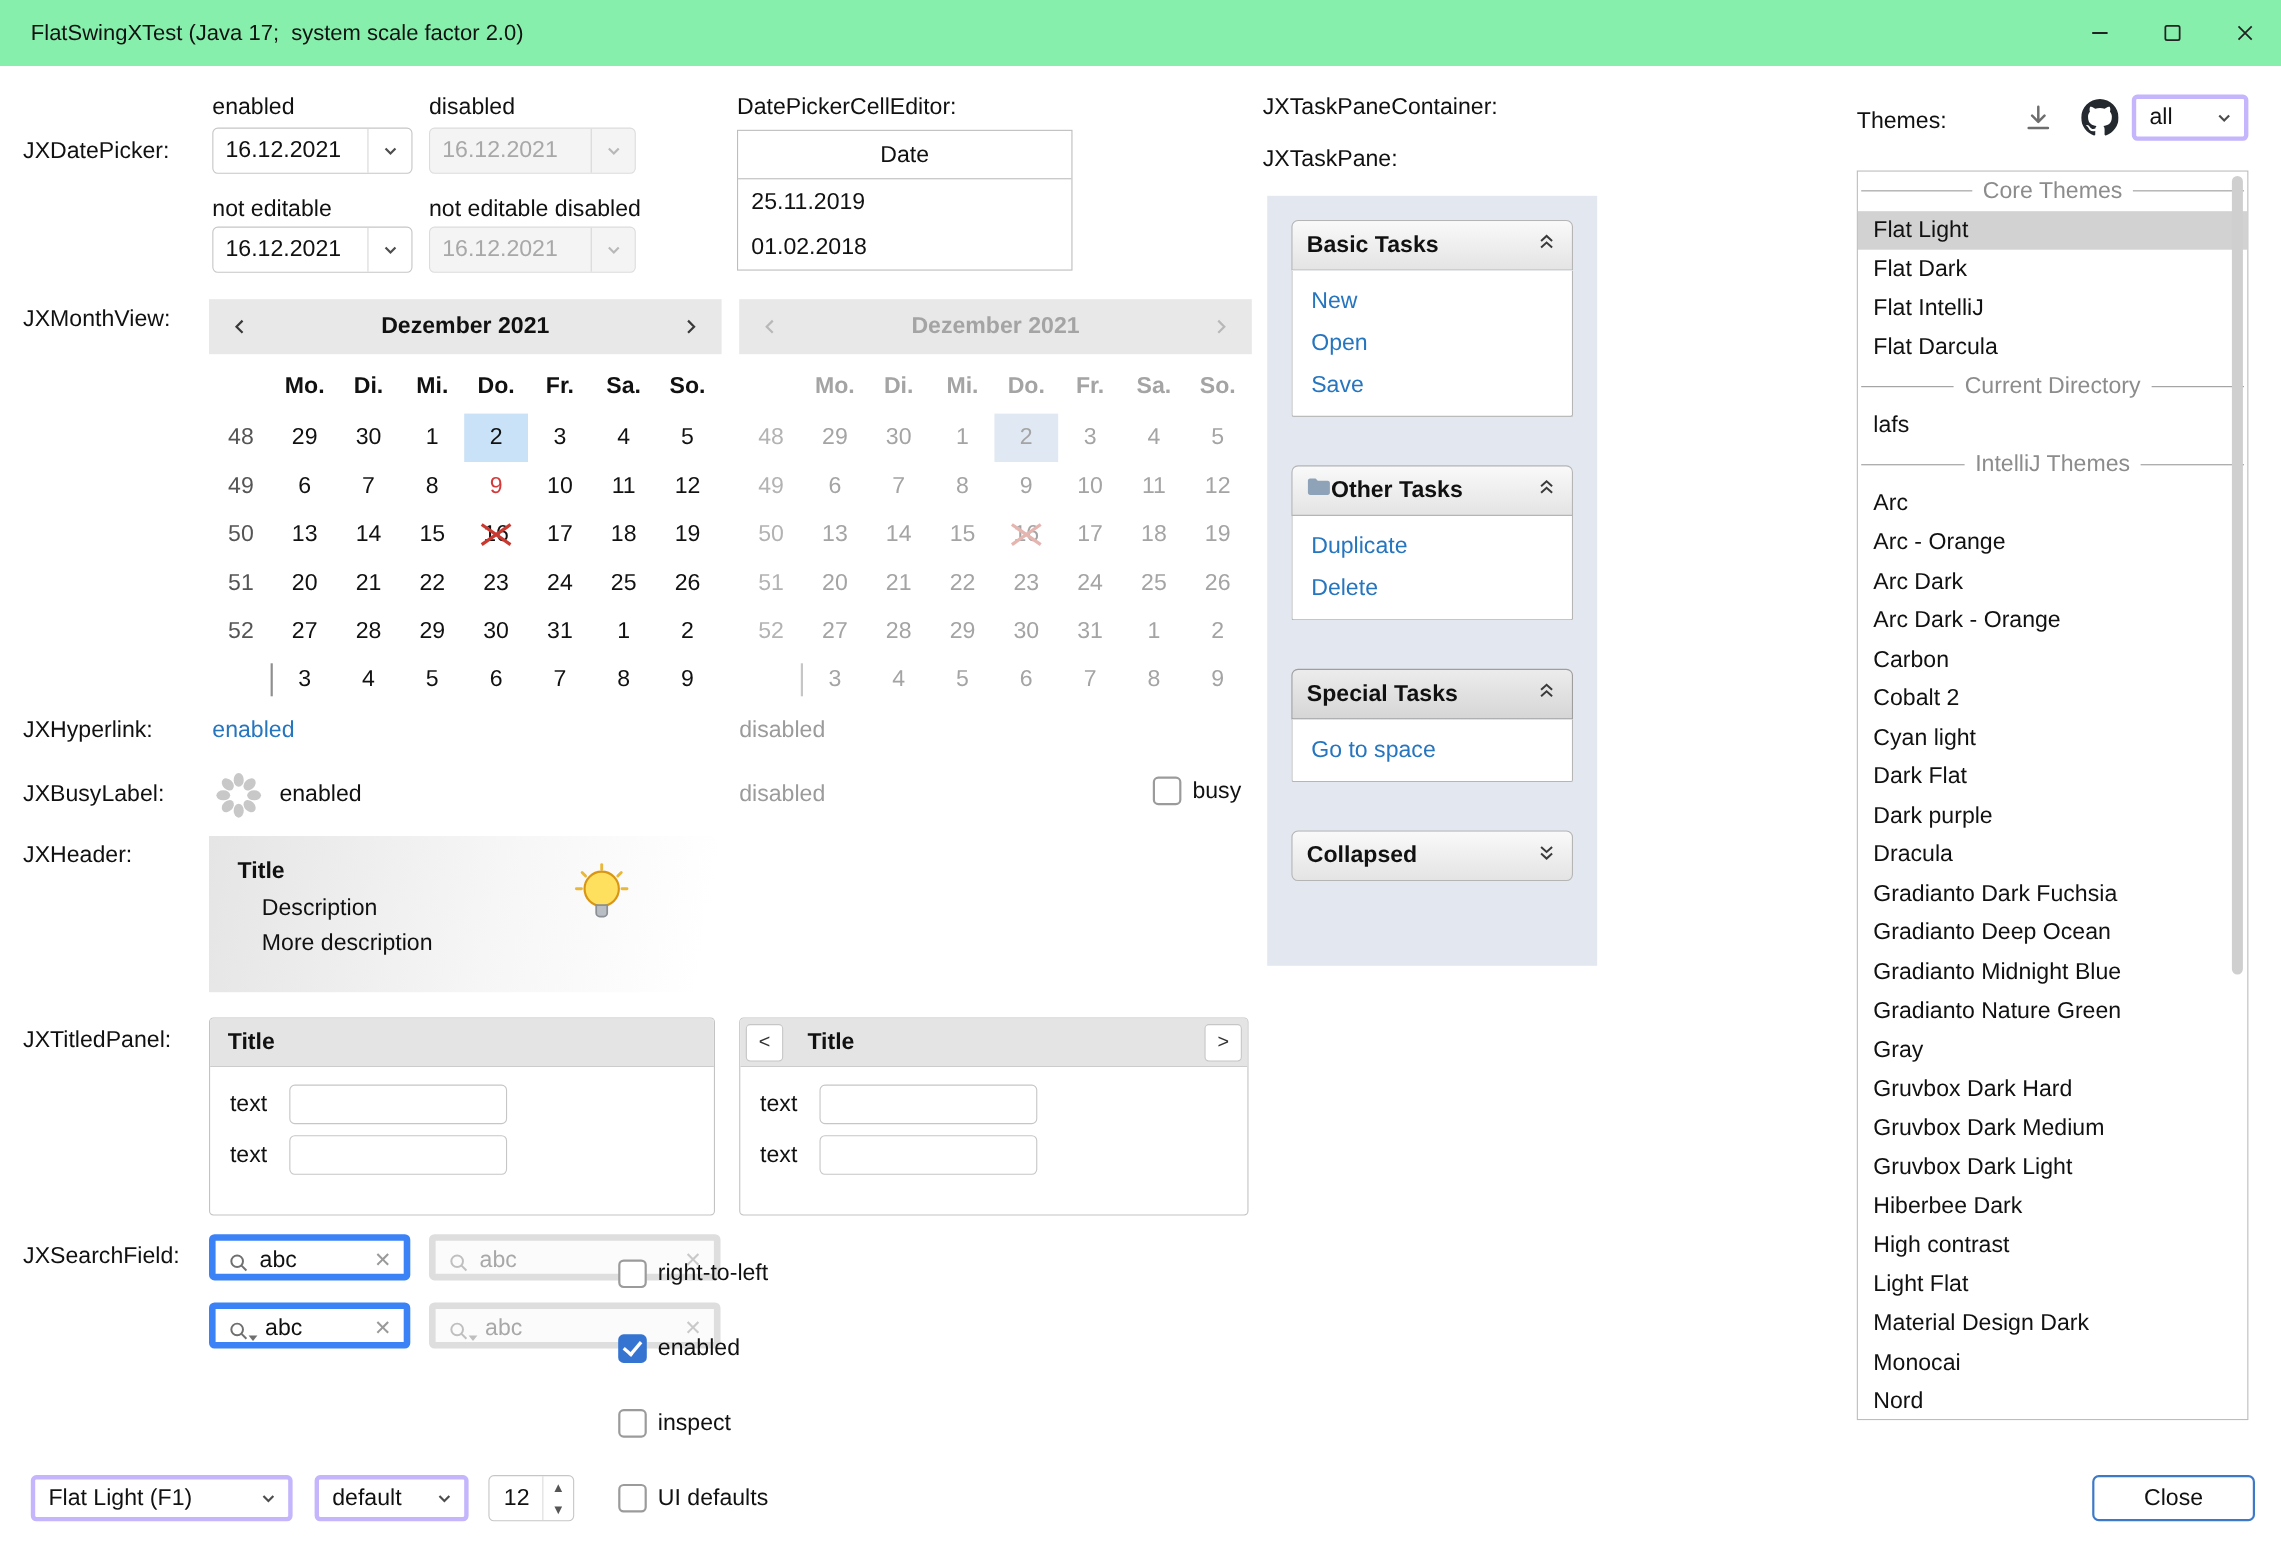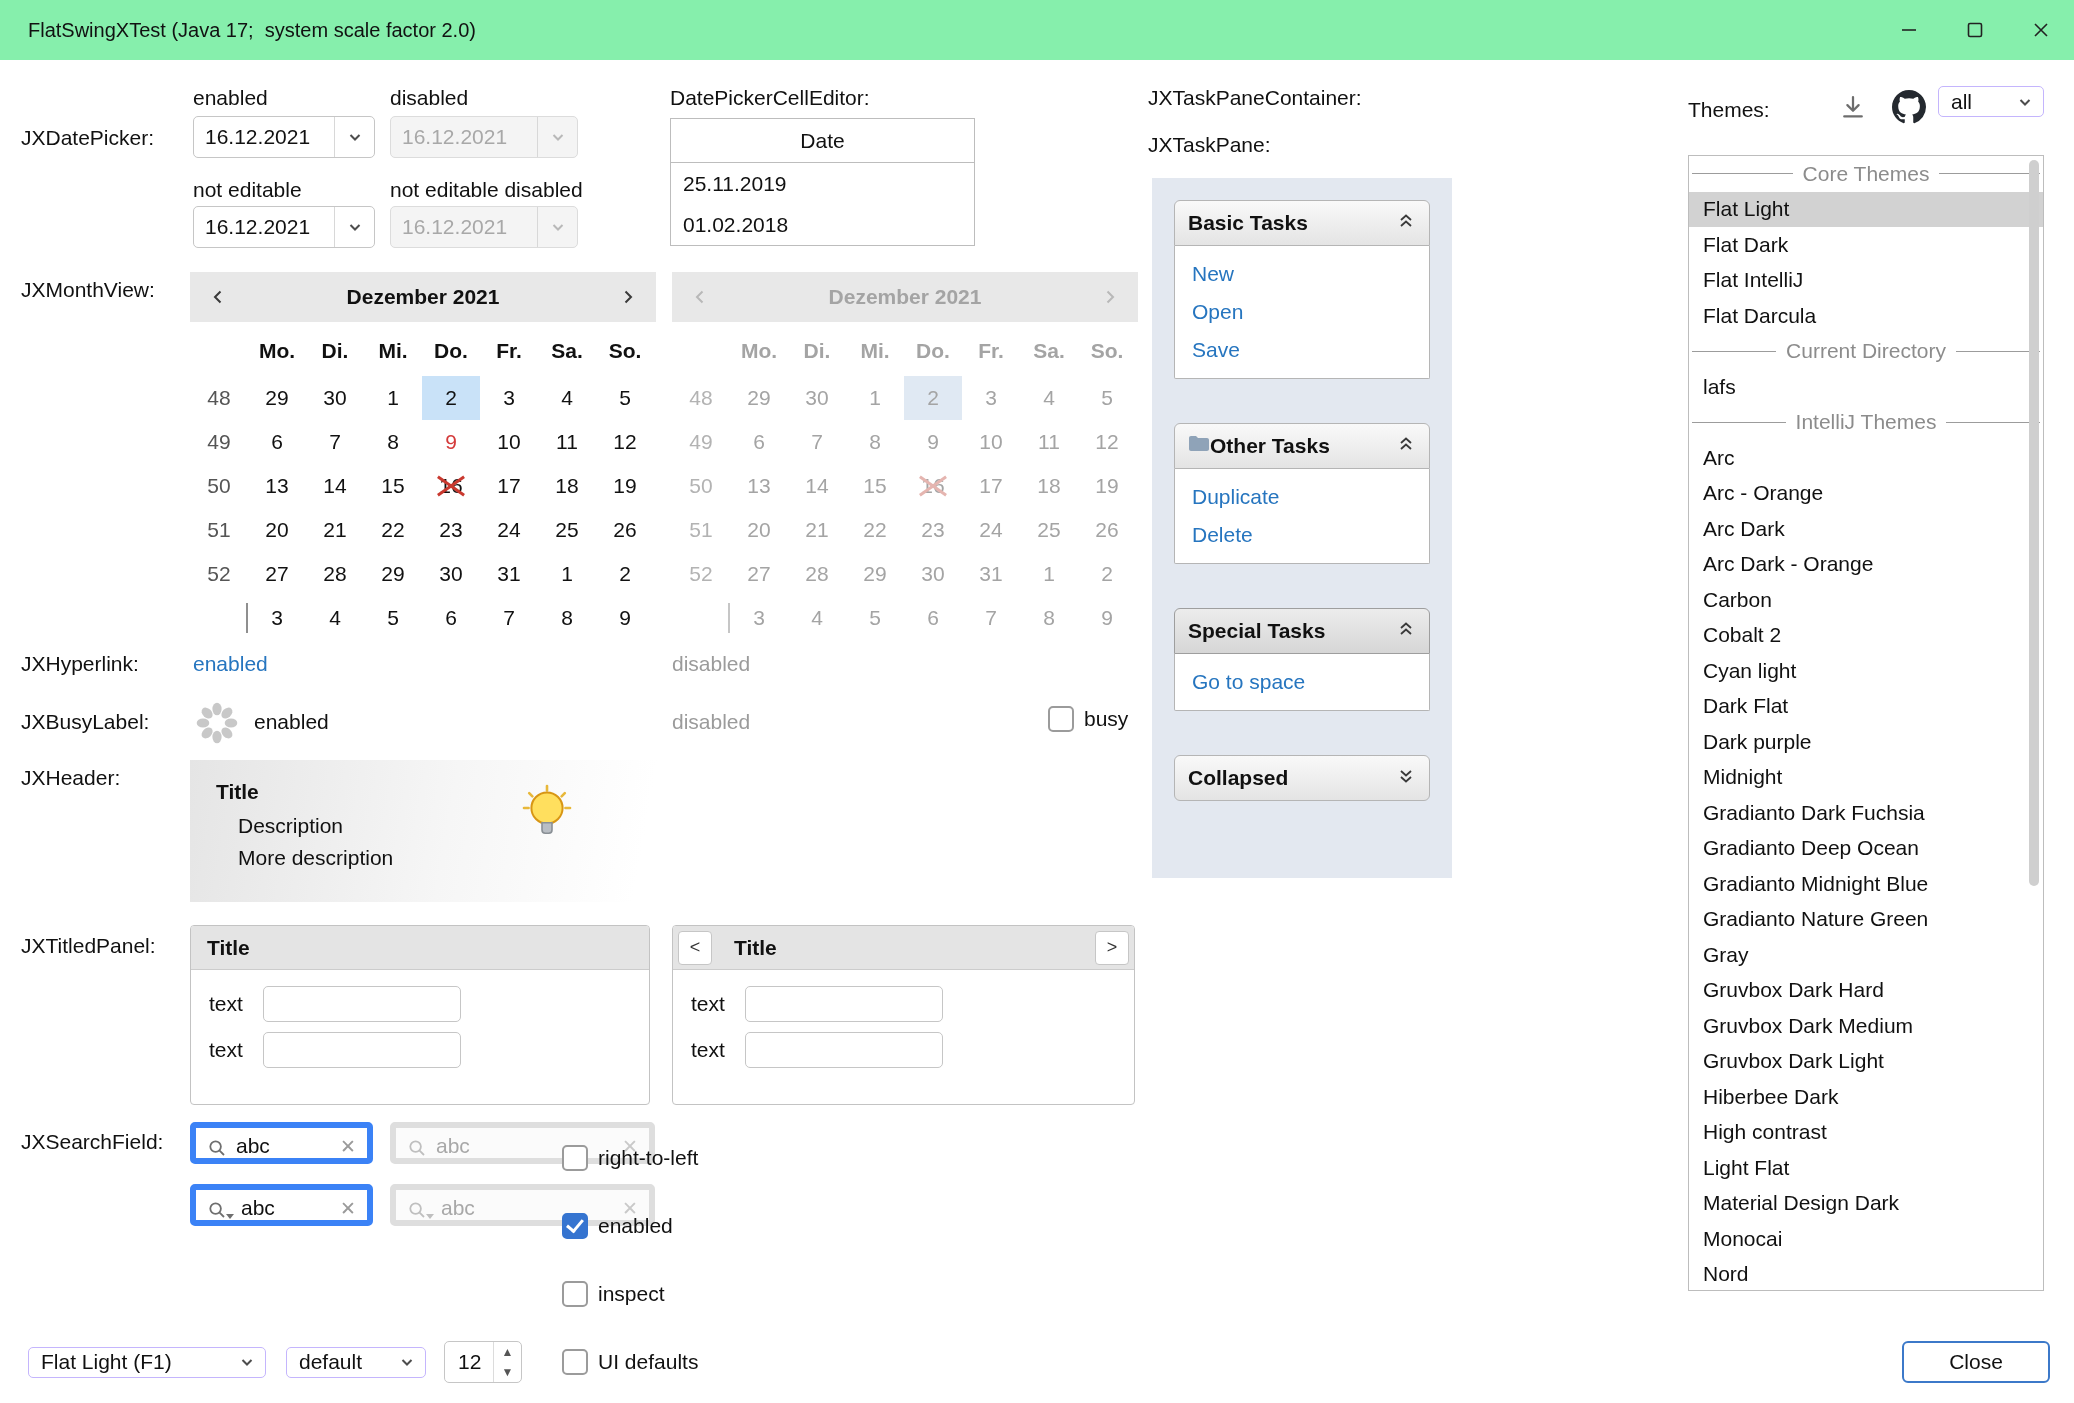--- a/index.html
+++ b/index.html
@@ -94,21 +94,21 @@
 
   
   .themes-panel { background:#fff; border:1px solid #bdbdbd; overflow:hidden; }
   .th-item { height:35.5px; display:flex; align-items:center; padding-left:14px; white-space:nowrap; }
   .th-item.selected { background:#d2d2d2; }
   .th-sep { height:35.5px; display:flex; align-items:center; color:#8c8c8c; gap:10px; padding:0 3px; }
   .th-sep .ln { flex:1; border-top:1px solid #9c9c9c; }
   .scroll-thumb { position:absolute; width:10px; border-radius:5px; background:#cfcfcf; }
 
   
-  .combo { display:flex; align-items:center; border:1px solid #c4b5fd; border-radius:5px; background:#fff; height:31px; }
+  .combo { display:flex; align-items:center; border:4px solid #c4b5fd; border-radius:5px; background:#fff; height:42px; }
   .combo .cval { flex:1; padding-left:12px; white-space:nowrap; overflow:hidden; }
   .combo .carr { width:36px; display:flex; justify-content:center; flex:none; }
   .spinner { display:flex; border:1px solid #c6c6c6; border-radius:5px; background:#fff; height:42px; width:78px; }
   .spinner .sval { flex:1; display:flex; align-items:center; padding-left:13px; }
   .spinner .btns { width:28px; display:flex; flex-direction:column; border-left:1px solid #dcdcdc; }
   .spinner .btns span { flex:1; display:flex; align-items:center; justify-content:center; font-size:12px; color:#555; }
 
   
   .cbrow { display:flex; align-items:center; gap:10px; white-space:nowrap; }
   .cb { width:26px; height:26px; border:2px solid #9b9b9b; border-radius:5px; background:#fff; display:flex; align-items:center; justify-content:center; flex:none; }
@@ -570,21 +570,21 @@
       </div>
       <div class="th-item">Arc</div>
       <div class="th-item">Arc - Orange</div>
       <div class="th-item">Arc Dark</div>
       <div class="th-item">Arc Dark - Orange</div>
       <div class="th-item">Carbon</div>
       <div class="th-item">Cobalt 2</div>
       <div class="th-item">Cyan light</div>
       <div class="th-item">Dark Flat</div>
       <div class="th-item">Dark purple</div>
-      <div class="th-item">Midnight</div>
+      <div class="th-item">Dracula</div>
       <div class="th-item">Gradianto Dark Fuchsia</div>
       <div class="th-item">Gradianto Deep Ocean</div>
       <div class="th-item">Gradianto Midnight Blue</div>
       <div class="th-item">Gradianto Nature Green</div>
       <div class="th-item">Gray</div>
       <div class="th-item">Gruvbox Dark Hard</div>
       <div class="th-item">Gruvbox Dark Medium</div>
       <div class="th-item">Gruvbox Dark Light</div>
       <div class="th-item">Hiberbee Dark</div>
       <div class="th-item">High contrast</div>

